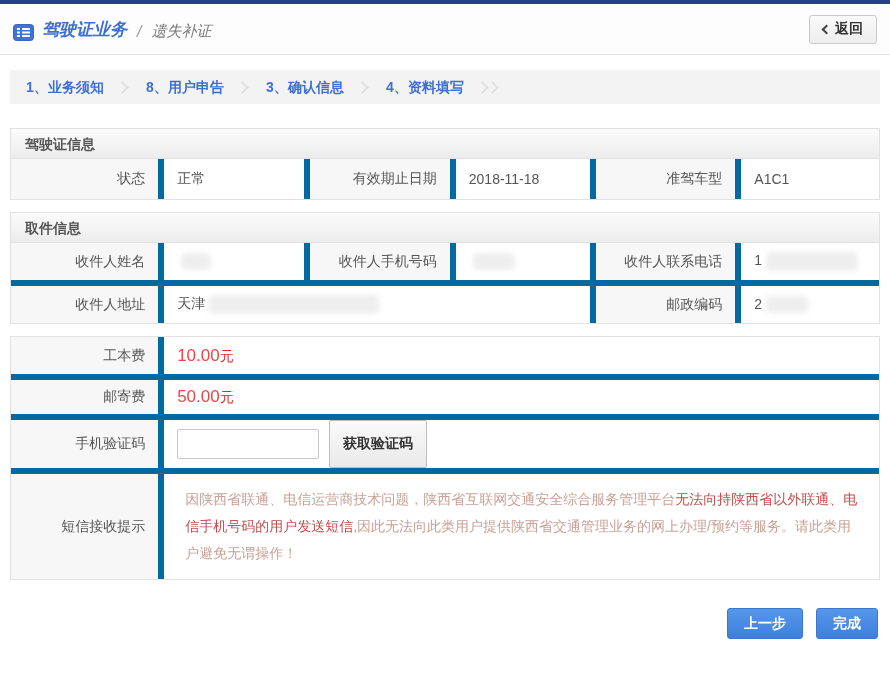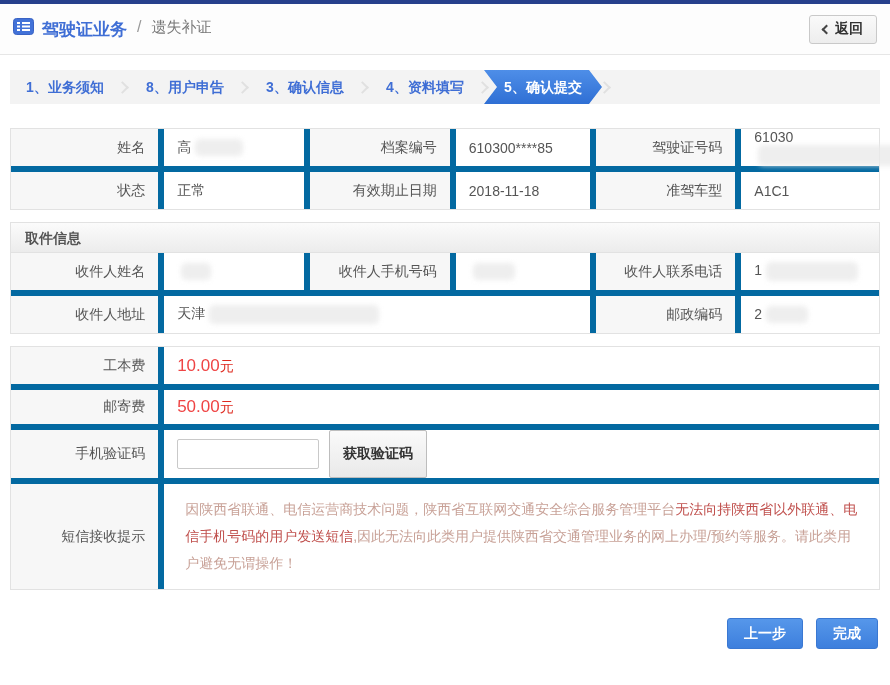--- a/index.html
+++ b/index.html
@@ -16,21 +16,21 @@
   .topbar { height: 4px; background: #26408c; width: 100%; }
 
   
   .header {
     height: 51px;
     display: flex; align-items: center; justify-content: space-between;
     padding: 0 13px;
     border-bottom: 1px solid #e6e6e6;
     background: #fdfdfd;
   }
-  .header-left { display: flex; align-items: flex-start; gap: 8px; }
+  .header-left { display: flex; align-items: flex-end; gap: 8px; font-style: italic; }
   .hicon { display: inline-flex; }
   .htitle { color: #3f6ed5; font-size: 17px; font-weight: bold; }
   .hsep  { color: #999; font-size: 16px; margin: 0 2px; }
   .hsub  { color: #777; font-size: 15px; }
   .back-btn {
     display: inline-flex; align-items: center; gap: 5px;
     height: 29px; padding: 0 13px;
     background: linear-gradient(#fafafa, #ededed);
     border: 1px solid #c9c9c9; border-radius: 3px;
     font-size: 14px; color: #333; font-weight: bold;
@@ -171,47 +171,35 @@
 
 <div class="wizard">
   <div class="step">1、业务须知</div>
   <span class="stepsep"></span>
   <div class="step">8、用户申告</div>
   <span class="stepsep"></span>
   <div class="step">3、确认信息</div>
   <span class="stepsep"></span>
   <div class="step">4、资料填写</div>
   <span class="stepsep"></span>
-  <div class="step active">5、确认提交</div>
   <span class="stepsep"></span>
 </div>
 
 <div class="section">
+  <div class="section-title">驾驶证信息</div>
   <table class="grid">
     <colgroup>
       <col style="width:17.3%">
         <col style="width:16.8%">
         <col style="width:16.8%">
       <col style="width:16.1%">
         <col style="width:16.8%">
         <col style="width:16.2%">
     </colgroup>
     <tbody>
-        <tr>
-      <td class="lbl">姓名</td>
-      <td class="val">
-        <span>高</span><span class="blob w45"></span>
-      </td>
-      <td class="lbl">档案编号</td>
-      <td class="val">610300****85</td>
-      <td class="lbl">驾驶证号码</td>
-      <td class="val">
-        <span>61030</span><span class="blob w180"></span>
-      </td>
-    </tr>
     <tr>
       <td class="lbl">状态</td>
       <td class="val">正常</td>
       <td class="lbl">有效期止日期</td>
       <td class="val">2018-11-18</td>
       <td class="lbl">准驾车型</td>
       <td class="val">A1C1</td>
     </tr>
   </tbody>
     </table>

